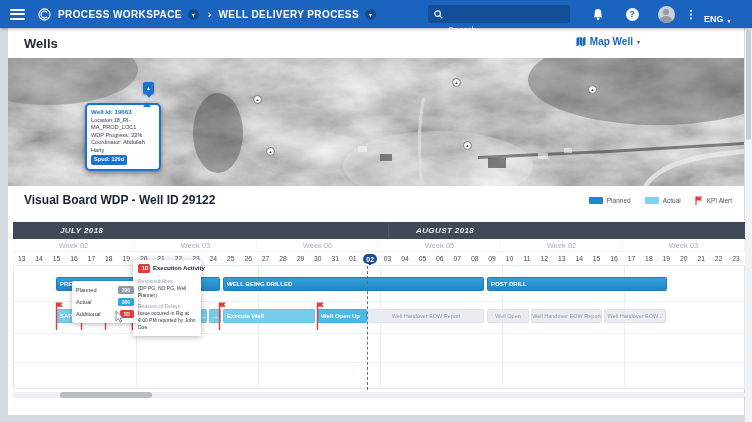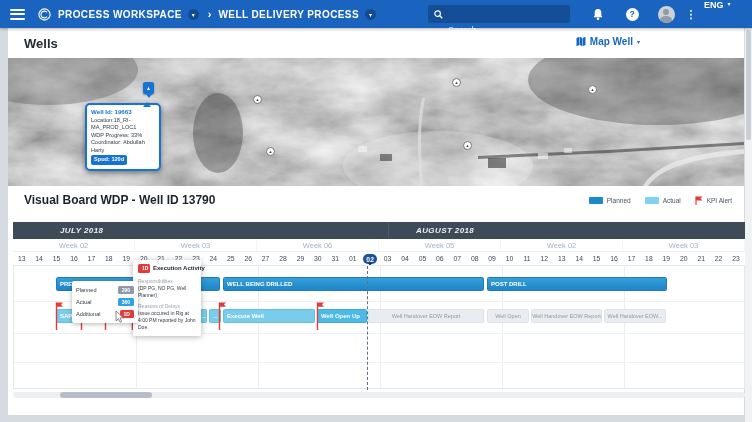--- a/index.html
+++ b/index.html
@@ -45,21 +45,21 @@
   .help { left:622px; width:20px; }
   .help .q {
     width:13px; height:13px; border-radius:50%; background:#fff; color:#1a64c0;
     font-size:8.5px; font-weight:700; display:flex; align-items:center; justify-content:center;
   }
   .avatar { left:656px; width:20px; }
   .avatar .circ { width:17px; height:17px; border-radius:50%; background:#ccd2d7; position:relative; overflow:hidden; }
   .avatar .head { position:absolute; left:5.5px; top:3px; width:6px; height:6px; border-radius:50%; background:#929ba3; }
   .avatar .bod { position:absolute; left:2.5px; top:10px; width:12px; height:8px; border-radius:50%; background:#929ba3; }
   .dots { left:684px; width:14px; font-size:11px; font-weight:700; letter-spacing:0; }
-  .lang { position:absolute; left:704px; top:0; height:24px; display:flex; align-items:flex-start; cursor:pointer; }
+  .lang { position:absolute; left:704px; top:0; height:24px; display:flex; align-items:flex-end; cursor:pointer; }
   .lang .txt { font-size:9px; font-weight:700; }
   .lang .c { font-size:6px; margin-left:4px; }
 
   
   .card {
     position:absolute; left:8px; top:28px; width:736px; height:387px;
     background:#fff;
   }
   
   .vscroll { position:absolute; right:0; top:28px; bottom:0; width:7px; background:#f0f2f4; z-index:90; }
@@ -294,21 +294,21 @@
       <span class="spud">Spud: 120d</span>
     </div>
   <div class="map-marker" style="left: 245px; top: 37px;">▲</div>
       <div class="map-marker" style="left: 258px; top: 89px;">▲</div>
       <div class="map-marker" style="left: 444px; top: 20px;">▲</div>
       <div class="map-marker" style="left: 455px; top: 83px;">▲</div>
       <div class="map-marker" style="left: 580px; top: 27px;">▲</div>
     </div>
 
   <div class="board-header">
-    <div class="board-title">Visual Board WDP - Well ID 13790</div>
+    <div class="board-title">Visual Board WDP - Well ID 29122</div>
     <div class="legend">
       <div class="item">
         <span class="sw planned"></span>
         <span>Planned</span>
       </div>
       <div class="item">
         <span class="sw actual"></span>
         <span>Actual</span>
       </div>
       <div class="item">

